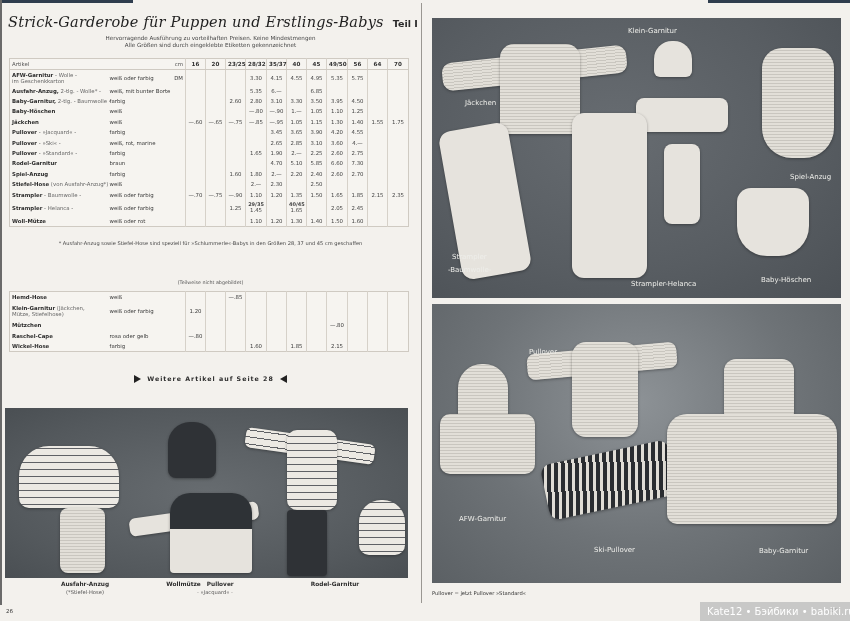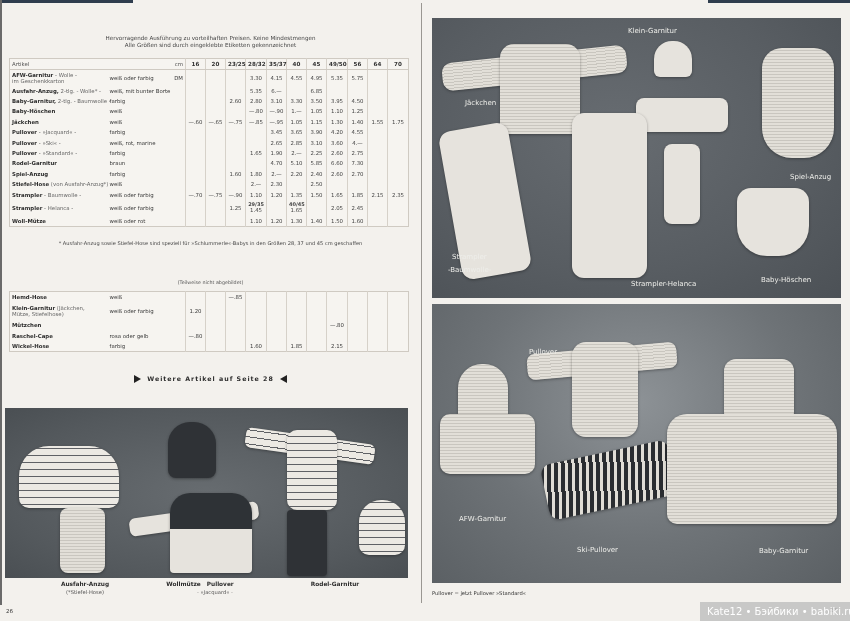--- a/index.html
+++ b/index.html
@@ -75,20 +75,24 @@
 </style>
 </head>
 <body>
 
 <div class="topbar-left"></div>
 <div class="topbar-right"></div>
 <div class="left-edge"></div>
 <div class="gutter"></div>
 
 <div class="page page-left">
+  <div class="title">
+    <span class="title-script">Strick-Garderobe für Puppen und Erstlings-Babys</span>
+    <span class="title-teil">Teil I</span>
+  </div>
   <div class="subtitle sub1">Hervorragende Ausführung zu vorteilhaften Preisen. Keine Mindestmengen</div>
   <div class="subtitle sub2">Alle Größen sind durch eingeklebte Etiketten gekennzeichnet</div>
 
   <table class="main-table" id="main-table">
     <colgroup>
       <col style="width:98px">
         <col style="width:62px">
         <col style="width:16px">
       <col style="width:20px">
         <col style="width:20px">
@@ -506,20 +510,20 @@
   <div class="garment knit" style="left:95px;top:44px;width:150px;height:26px;border-radius:8px;transform:rotate(-5deg);"></div>
   <div class="garment knit" style="left:140px;top:38px;width:66px;height:95px;border-radius:14px;"></div>
   <div class="garment knit" style="left:26px;top:60px;width:50px;height:70px;border-radius:24px 24px 8px 8px;"></div>
   <div class="garment knit" style="left:8px;top:110px;width:95px;height:60px;border-radius:10px;"></div>
   <div class="garment stripe" style="left:112px;top:148px;width:130px;height:56px;border-radius:10px;transform:rotate(-12deg);"></div>
   <div class="garment knit" style="left:292px;top:55px;width:70px;height:65px;border-radius:12px;"></div>
   <div class="garment knit" style="left:235px;top:110px;width:170px;height:110px;border-radius:20px 20px 10px 10px;"></div>
 
   <div class="plabel" style="left:97px;top:44px;">Pullover</div>
   <div class="plabel" style="left:27px;top:211px;">AFW-Garnitur</div>
-  <div class="plabel" style="left:145px;top:242px;">Ski-Pullover</div>
+  <div class="plabel" style="left:162px;top:242px;">Ski-Pullover</div>
   <div class="plabel" style="left:327px;top:243px;">Baby-Garnitur</div>
 </div>
 
 <div class="note-right">Pullover = jetzt Pullover »Standard«</div>
 <div class="page-num-right">27</div>
 
 <div class="watermark">Kate12 • Бэйбики • babiki.ru</div>
 
 </body></html>

